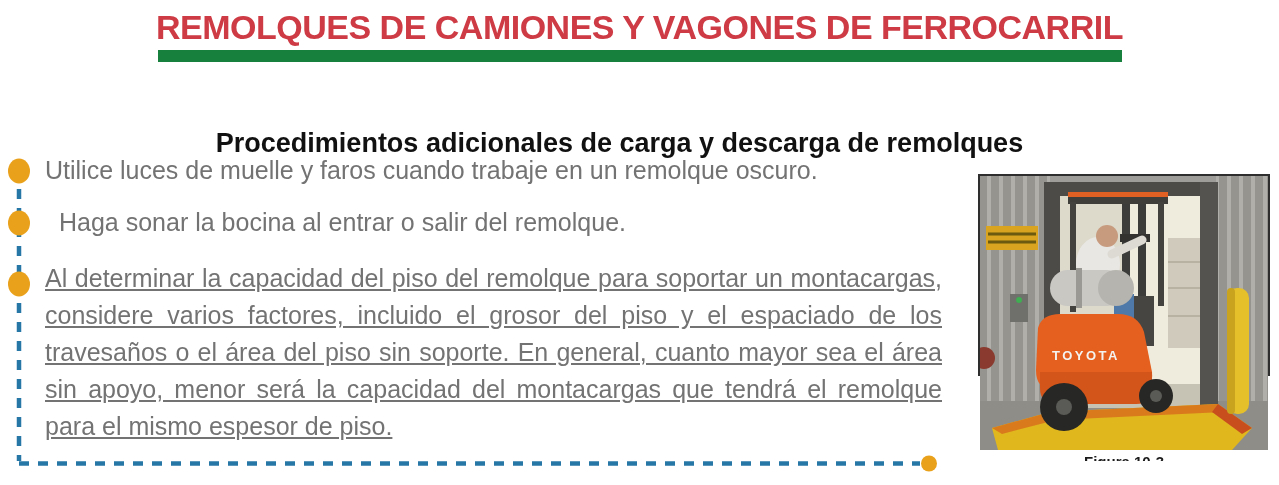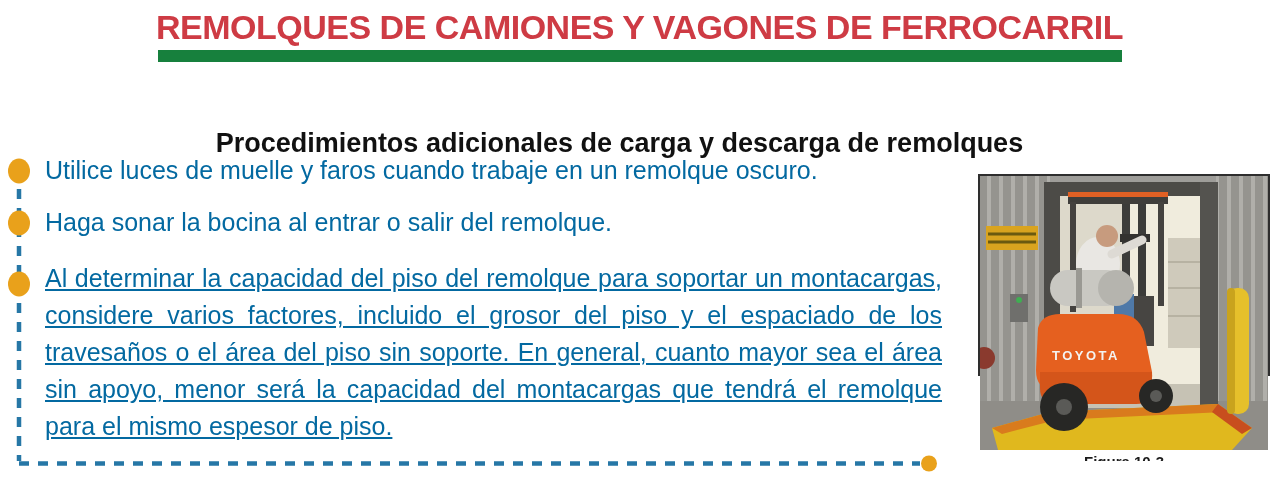--- a/index.html
+++ b/index.html
@@ -13,25 +13,25 @@
     white-space:nowrap;
   }
   .title-bar{
     position:absolute;top:50px;left:158px;width:964px;height:12px;background:#17803D;
   }
   .subtitle{
     position:absolute;top:80px;left:0;right:40px;text-align:center;
     font-size:27px;font-weight:bold;color:#111111;white-space:nowrap;margin-top:48px;
   }
   .bullet-text{
-    position:absolute;left:45px;width:897px;color:#0369a1;
+    position:absolute;left:45px;width:897px;color:#737373;
     font-size:25px;line-height:34px;
   }
   .b1{top:153px;}
-  .b2{top:205px;}
+  .b2{top:205px;margin-left:14px;}
   .b3{top:260px;line-height:37px;text-align:justify;text-decoration:underline;}
   .connector-svg{position:absolute;left:0;top:0;width:1279px;height:485px;pointer-events:none;}
   .figure-frame{
     position:absolute;left:978px;top:174px;width:292px;height:202px;
     border:2px solid #2e2e2e;box-sizing:border-box;background:#a8a7a3;
   }
   .figure-frame svg{display:block;width:288px;height:274px;}
   .caption-clip{
     position:absolute;left:978px;top:453px;width:292px;height:8px;overflow:hidden;
     text-align:center;

